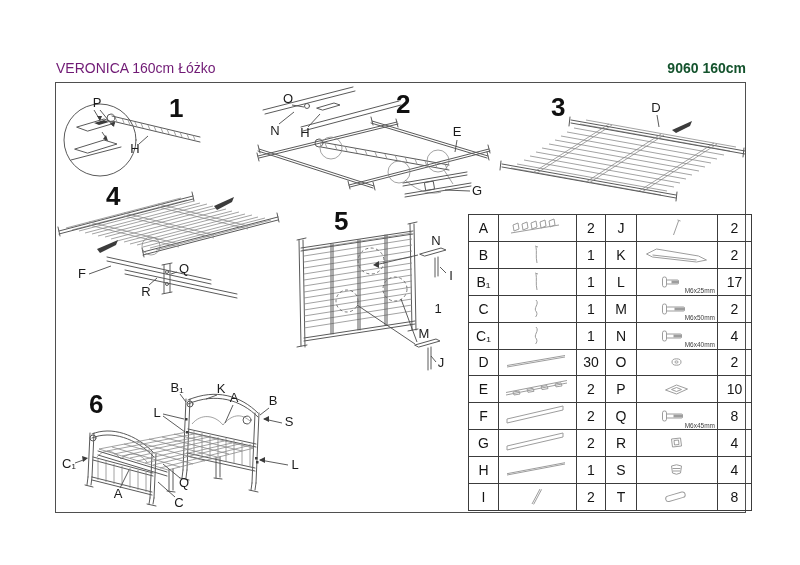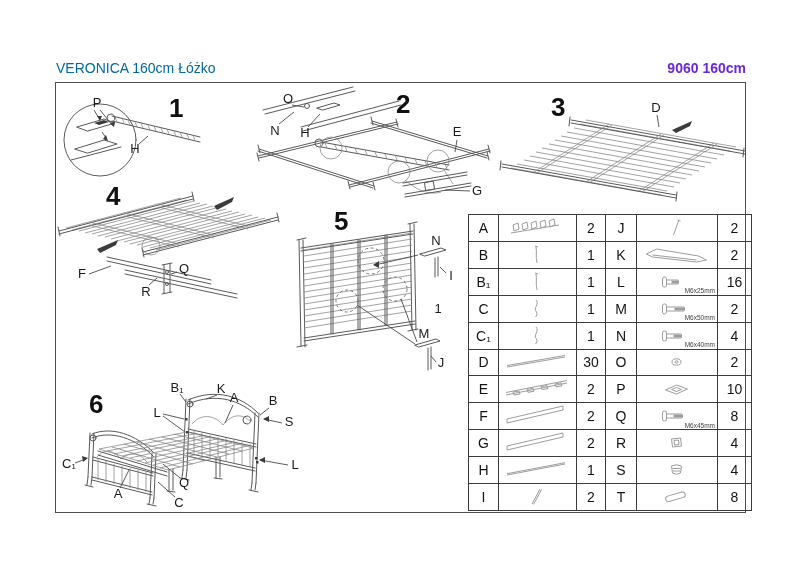--- a/index.html
+++ b/index.html
@@ -1,19 +1,19 @@
 <!DOCTYPE html>
 <html><head>
 <meta charset="utf-8">
 <style>
   html,body { margin:0; padding:0; background:#ffffff; }
   .page { position:relative; width:800px; height:565px; background:#ffffff;
           font-family:"Liberation Sans","DejaVu Sans",sans-serif; color:#161616; overflow:hidden; }
-  .title { position:absolute; left:56px; top:60px; font-size:14px; color:#0369a1; }
-  .code  { position:absolute; right:54px; top:60px; font-size:14px; font-weight:bold; color:#6d28d9; }
+  .title { position:absolute; left:56px; top:60px; font-size:14px; color:#701a75; }
+  .code  { position:absolute; right:54px; top:60px; font-size:14px; font-weight:bold; color:#14532d; }
   .box   { position:absolute; left:55px; top:82px; width:689px; height:429px;
            border:1.5px solid #4f4f4f; box-sizing:content-box; background:#fff; }
   .art   { position:absolute; left:0; top:0; width:689px; height:429px; }
 
   
   .ln     { stroke:#5a5a5a; stroke-width:1; fill:none; stroke-linecap:round; }
   .thin   { stroke:#848484; stroke-width:.75; fill:none; }
   .dash   { stroke:#6a6a6a; stroke-width:.9; fill:none; stroke-dasharray:3 2.5; }
   .leader { stroke:#4a4a4a; stroke-width:.9; fill:none; }
   .fill-dark { fill:#3c3c3c; stroke:none; }
@@ -327,21 +327,21 @@
                 </svg>
               </td>
           <td class="c-q1">1</td>
           <td class="c-l2">L</td>
           <td class="c-i2">
                 <svg class="pic" viewBox="0 0 77 24">
                   <use href="#i-boltL"></use>
                 </svg>
                 <span class="note">M6x25mm</span>
               </td>
-          <td class="c-q2">16</td>
+          <td class="c-q2">17</td>
         </tr>
         <tr>
           <td class="c-l1">C</td>
           <td class="c-i1">
                 <svg class="pic" viewBox="0 0 77 24">
                   <use href="#i-C"></use>
                 </svg>
               </td>
           <td class="c-q1">1</td>
           <td class="c-l2">M</td>

